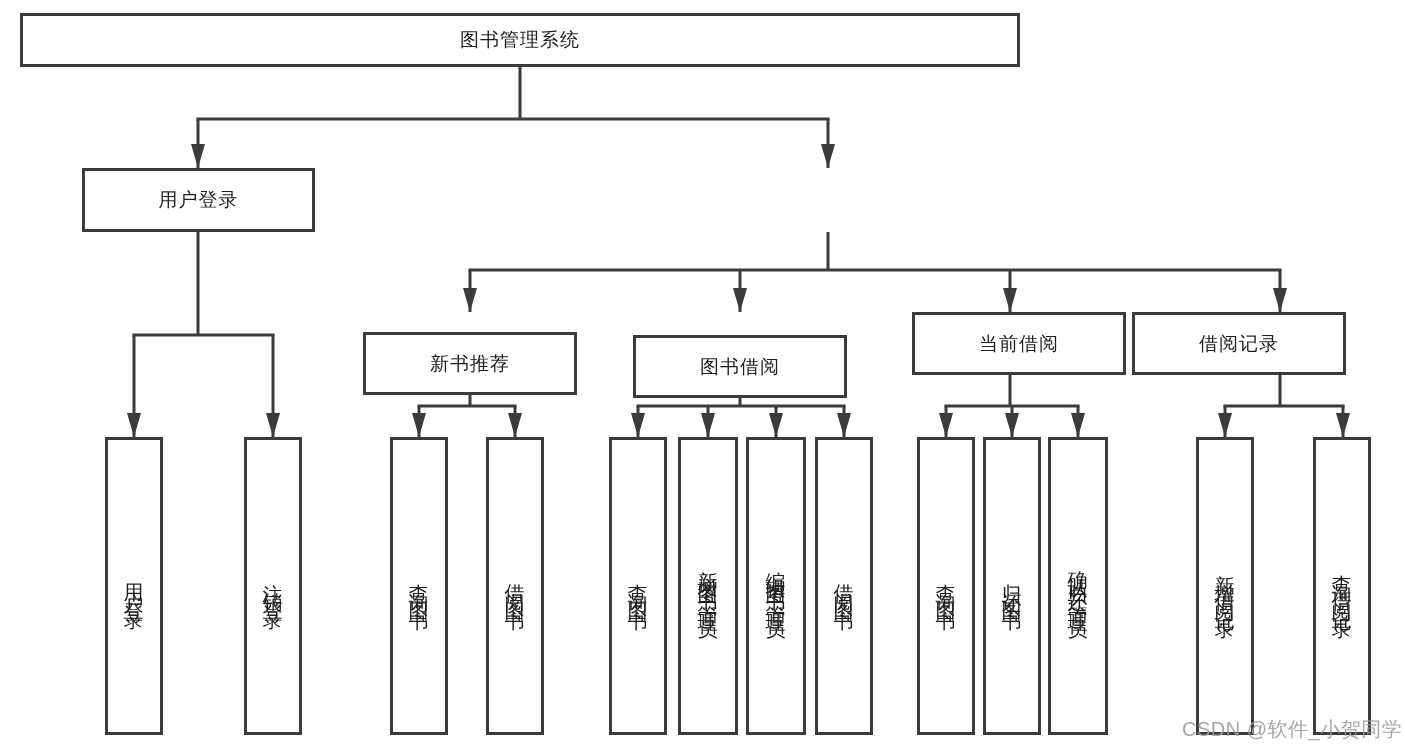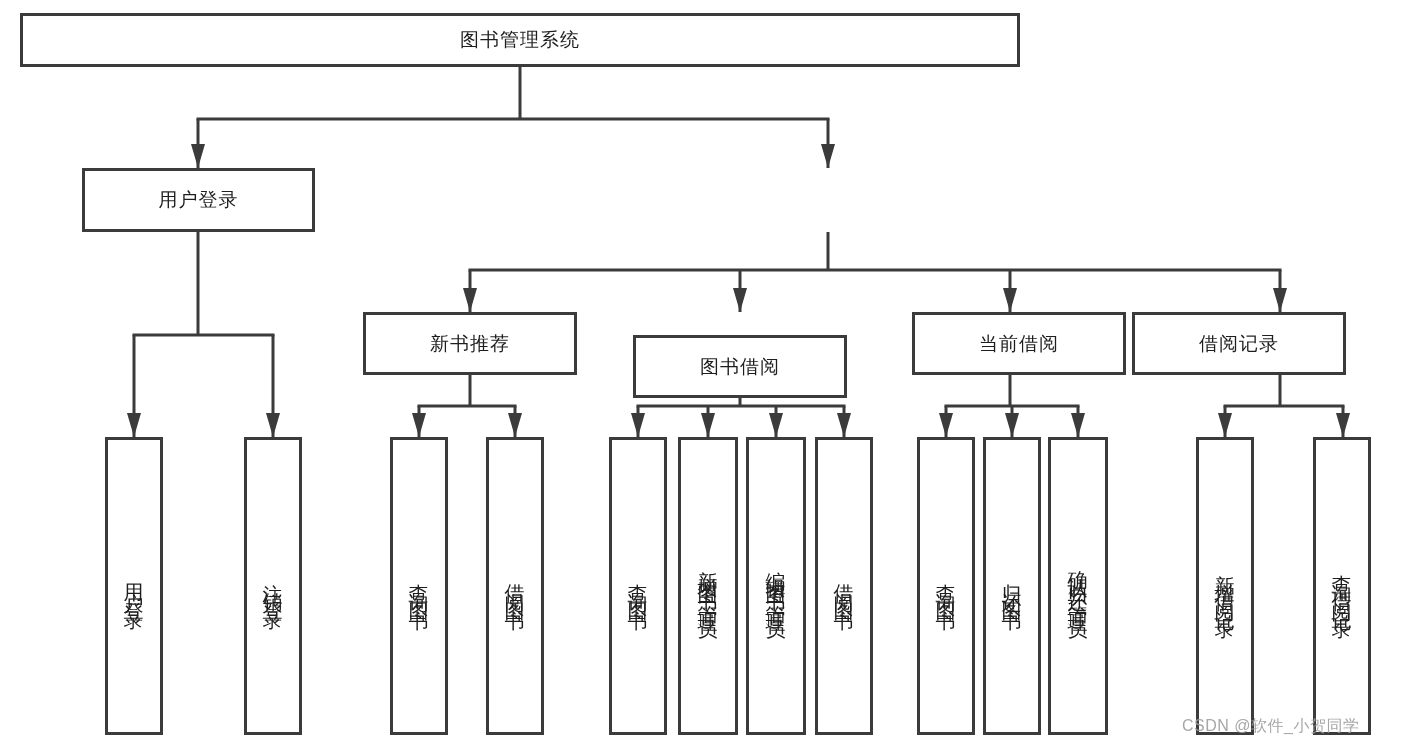--- a/index.html
+++ b/index.html
@@ -34,21 +34,21 @@
   }
   .h-node {
     font-size: 19px;
     letter-spacing: 1px;
     white-space: nowrap;
   }
   .node-root   { left: 20px;   top: 13px;  width: 1000px; height: 54px; }
   .node-lv2-a  { left: 82px;   top: 168px; width: 233px;  height: 64px; }
   .node-lv2-b  { left: 711px;  top: 168px; width: 234px;  height: 64px; }
   .node-lv3    { top: 312px;   width: 214px; height: 63px; }
-  .lv3-1 { left: 363px; }
+  .lv3-1 { left: 363px; margin-top: 20px; }
   .lv3-2 { left: 633px; margin-top: 23px; }
   .lv3-3 { left: 912px; }
   .lv3-4 { left: 1132px; }
   .leaf {
     top: 437px;
     height: 298px;
     width: 58px;
   }
   .leaf .vtext {
     writing-mode: vertical-rl;
@@ -68,21 +68,21 @@
   .leaf-9  { left: 917px; }
   .leaf-10 { left: 983px; }
   .leaf-11 { left: 1048px; width: 60px; }
   .leaf-12 { left: 1196px; }
   .leaf-13 { left: 1313px; }
   .leaf-long .vtext { letter-spacing: 7px; }
   #watermark {
     position: absolute;
     left: 1182px;
     top: 716px;
-    font-size: 16px;
+    font-size: 20px;
     color: var(--watermark, #9d9d9d);
     opacity: 0.9;
     white-space: nowrap;
     letter-spacing: 0.5px;
     z-index: 5;
   }
   .wire {
     stroke: var(--line, #3b3b3b);
     stroke-width: 3;
     fill: none;

